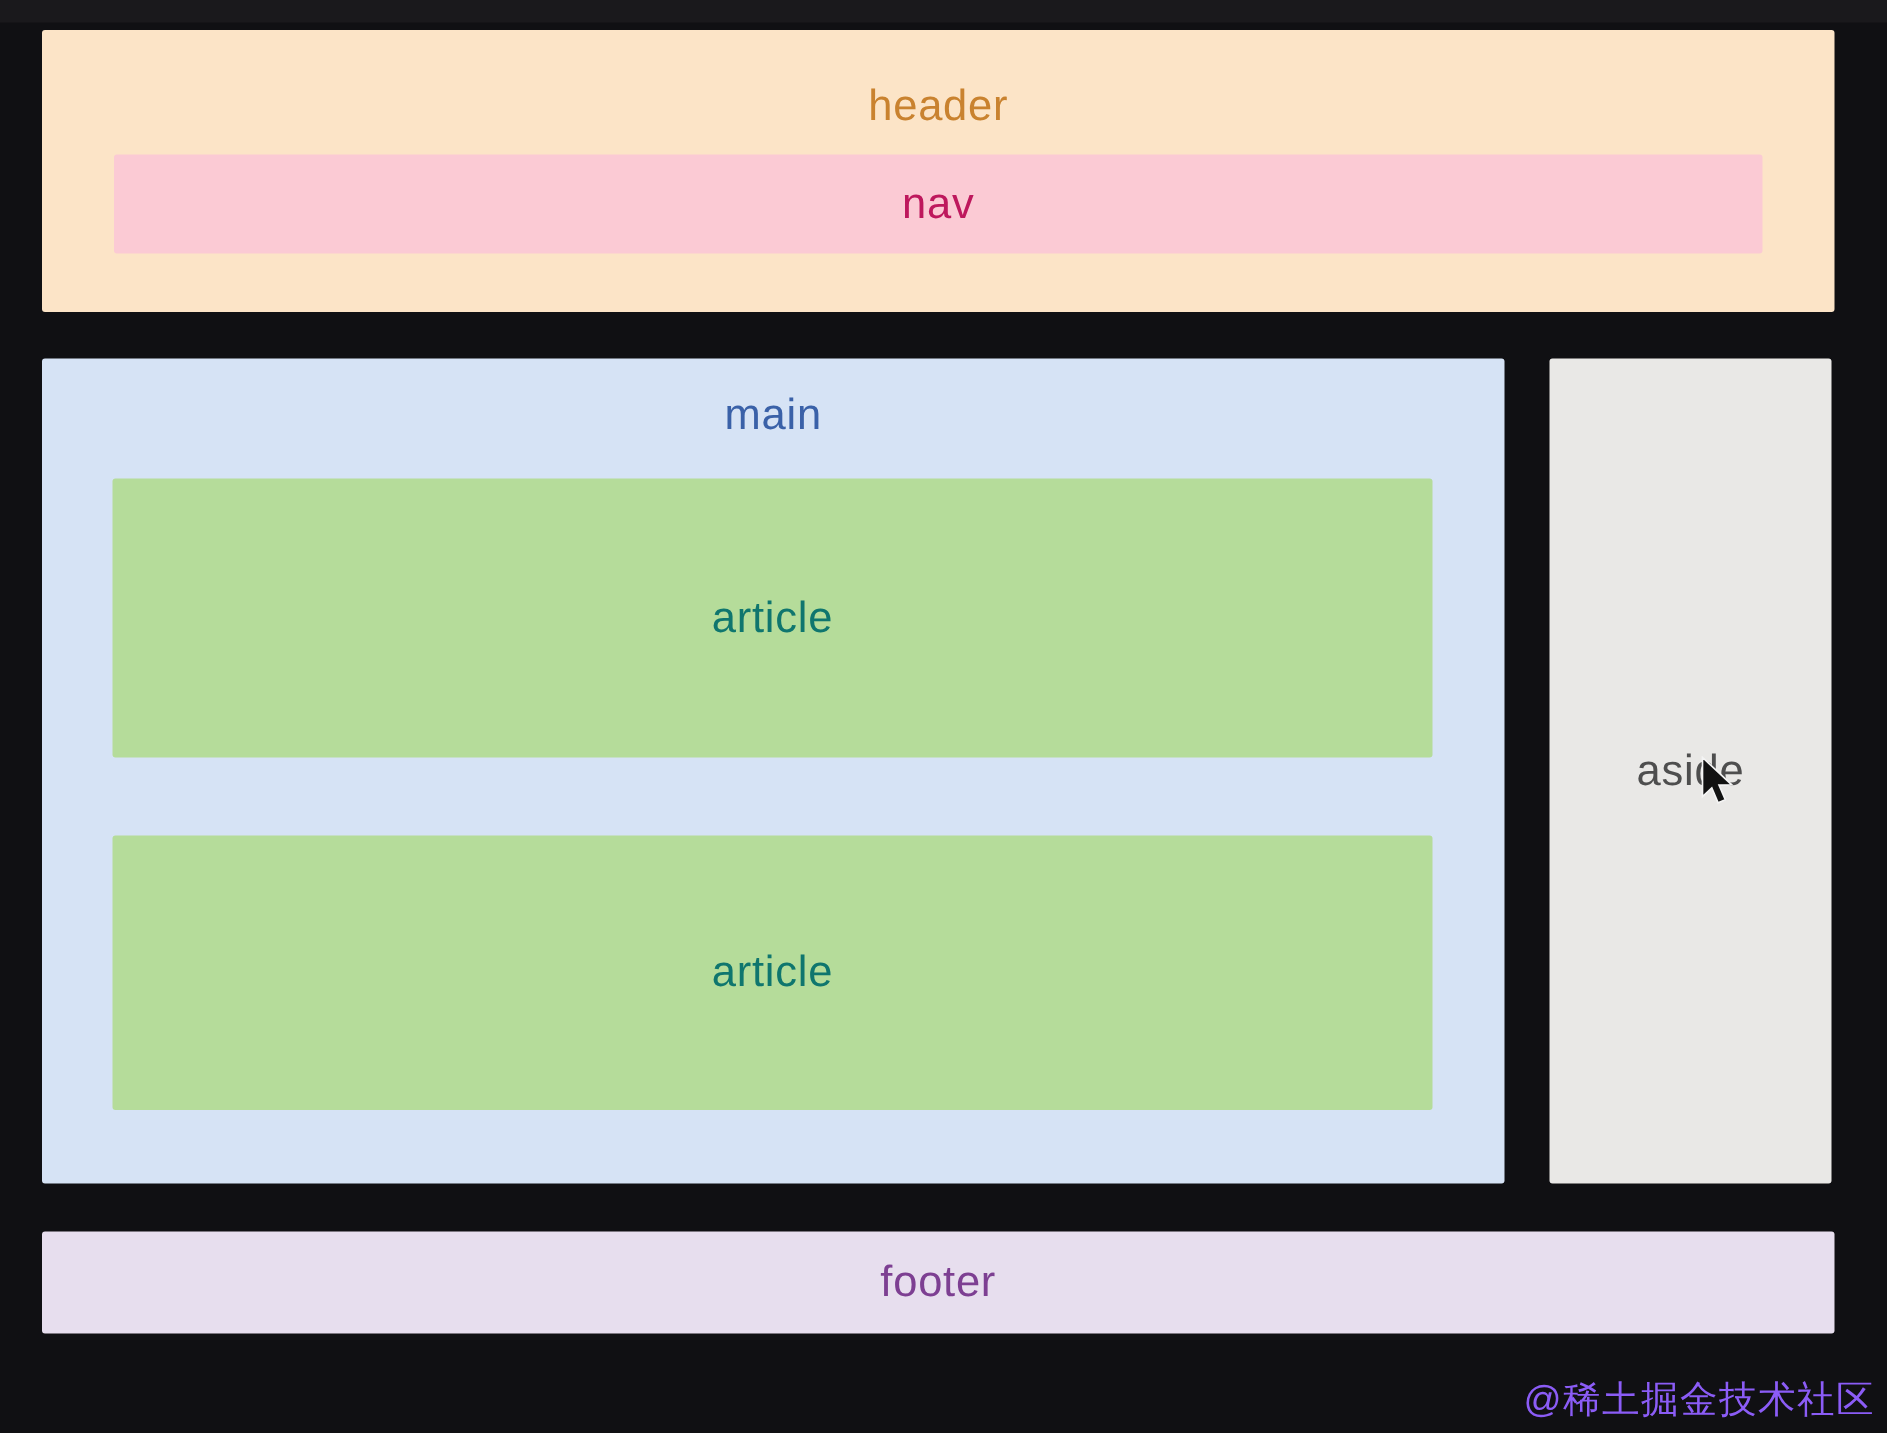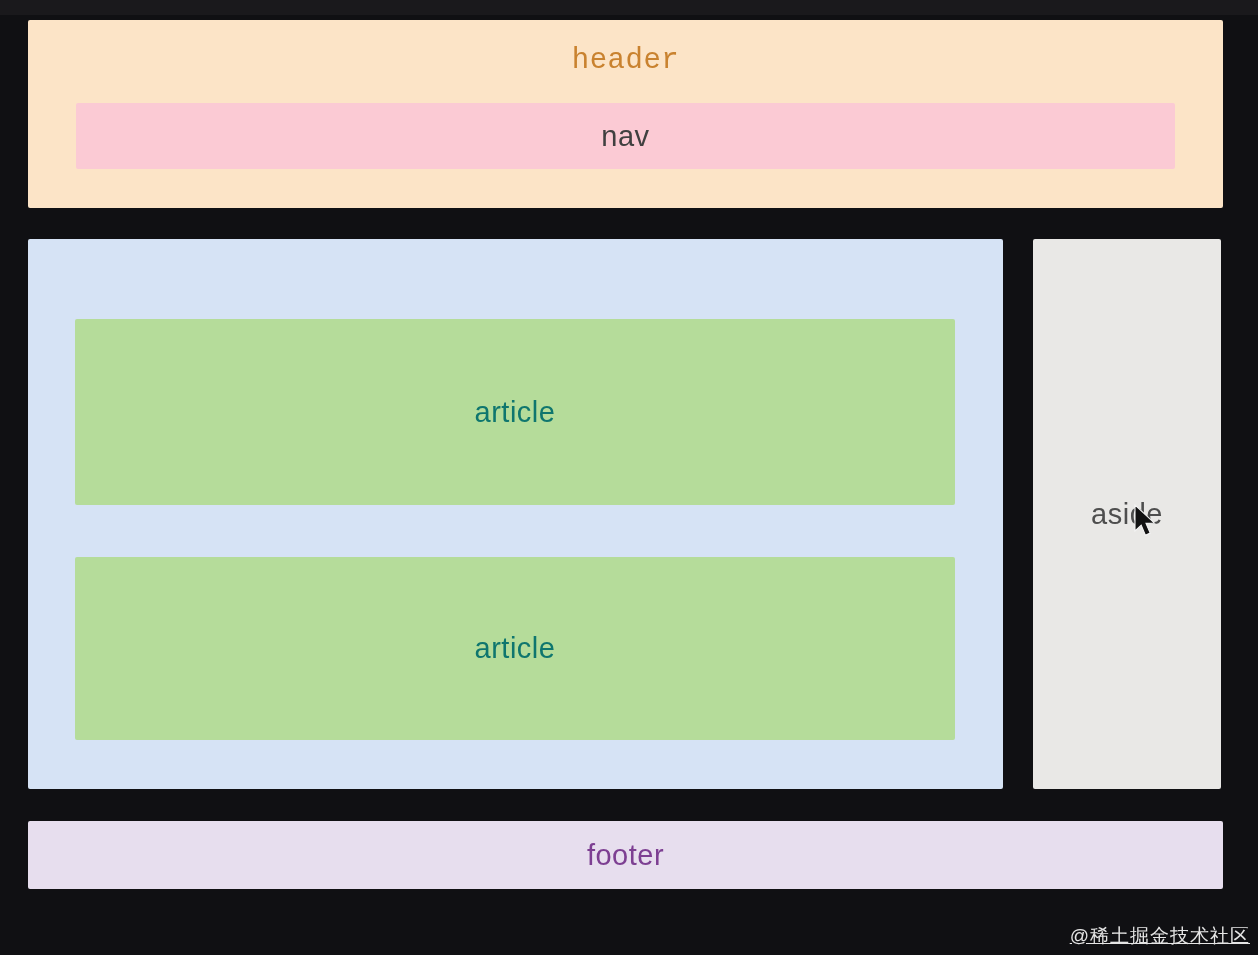--- a/index.html
+++ b/index.html
@@ -20,27 +20,27 @@
   .top-band {
     position: absolute; left: 0; top: 0; width: 1258px; height: 15px;
     background: #1a191c;
   }
 
   
   .header-box {
     left: 28px; top: 20px; width: 1195px; height: 188px;
     background: #fce4c7;
   }
-  .header-box > .label { display: block; padding-top: 24px; color: #c9822f; font-family: Liberation Mono, monospace; }
+  .header-box > .label { display: block; padding-top: 35px; color: #c9822f; }
   .nav-box {
     left: 48px; top: 83px; width: 1099px; height: 66px;
     background: #fbcad4;
     display: flex; align-items: center; justify-content: center;
   }
-  .nav-box > .label { color: #404040; }
+  .nav-box > .label { color: #be185d; }
 
   
   .main-box {
     left: 28px; top: 239px; width: 975px; height: 550px;
     background: #d6e3f5;
   }
   .main-box > .label { display: block; padding-top: 22px; color: #3a61a8; }
   .article-box {
     left: 47px; width: 880px;
     background: #b5dc9a;
@@ -68,36 +68,37 @@
 
   
   .cursor {
     position: absolute; left: 1133px; top: 504px; width: 26px; height: 36px;
     pointer-events: none;
   }
 
   
   .watermark {
     position: absolute; right: 8px; bottom: 6px;
-    font-size: 19px; color: #e5e5e5; letter-spacing: 1px; text-decoration: underline;
+    font-size: 25px; color: #8b5cf6; letter-spacing: 1px;
   }
 </style>
 </head>
 <body>
 
 <div class="top-band"></div>
 
 <div class="box header-box">
   <span class="label">header</span>
   <div class="box nav-box">
     <span class="label">nav</span>
   </div>
 </div>
 
 <div class="box main-box">
+  <span class="label">main</span>
   <div class="box article-box article-1">
     <span class="label">article</span>
   </div>
   <div class="box article-box article-2">
     <span class="label">article</span>
   </div>
 </div>
 
 <div class="box aside-box">
   <span class="label">aside</span>

